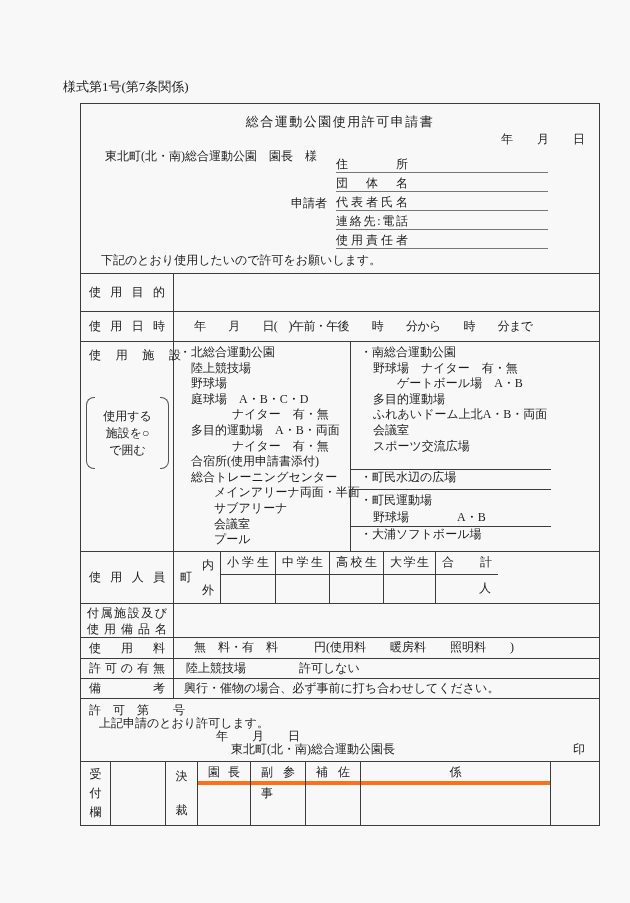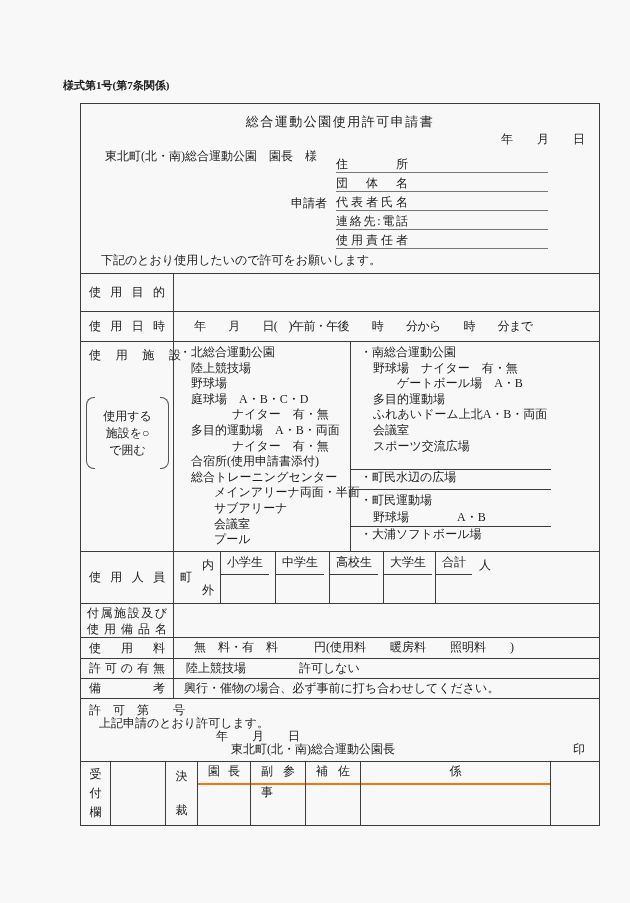--- a/index.html
+++ b/index.html
@@ -2,21 +2,21 @@
 <html><head>
 <meta charset="utf-8">
 <style>
   html,body{margin:0;padding:0;}
   body{
     width:630px;height:903px;background:#f8f8f8;
     font-family:"Liberation Serif","DejaVu Serif",serif;
     color:#1c1c1c;font-size:12px;
   }
   .page{position:relative;width:630px;height:903px;overflow:hidden;}
-  .form-no{position:absolute;left:63px;top:78px;font-size:11px;font-weight:bold;}
+  .form-no{position:absolute;left:63px;top:78px;font-size:13px;}
   .box{
     position:absolute;left:80px;top:97px;width:520px;height:723px;
     border:1px solid #3c3c3c;box-sizing:border-box;margin-top:6px;
   }
   
   .top{position:relative;height:169px;}
   .title{text-align:center;padding-top:9px;font-size:13px;letter-spacing:1.5px;}
   .dateline{position:absolute;top:27px;right:14px;white-space:pre;}
   .addressee{position:absolute;top:44px;left:24px;white-space:pre;}
   .fields{position:absolute;top:50px;left:255px;width:212px;}
@@ -57,21 +57,21 @@
   .sub-oura{height:25px;line-height:23px;}
   .fl{line-height:15.6px;white-space:pre;}
   .i0{padding-left:5px;}  .i1{padding-left:17px;} .i2{padding-left:40px;} .i3{padding-left:58px;}
   .s0{padding-left:9px;}  .s1{padding-left:22px;} .s2{padding-left:46px;}
   
   .r-people{height:52px;}
   .p-town{width:47px;border-right:1px solid #3c3c3c;box-sizing:border-box;flex:none;
           display:flex;align-items:center;justify-content:space-between;padding:0 6px;}
   .p-inout{display:flex;flex-direction:column;justify-content:space-between;height:42px;}
   .p-col{border-right:1px solid #3c3c3c;box-sizing:border-box;flex:none;
-         display:flex;flex-direction:row;}
+         display:flex;flex-direction:column;}
   .p-head{height:23px;border-bottom:1px solid #3c3c3c;box-sizing:border-box;
           line-height:21px;padding:0 6px;text-align:justify;text-align-last:justify;}
   .p-body{flex:1;}
   .p-unit{text-align:right;padding-right:7px;line-height:27px;}
   .noright{border-right:none;}
   
   .r-equip{height:34px;}
   .lab2{width:100%;padding:0 6px;}
   .lab2 div{line-height:16px;text-align:justify;text-align-last:justify;}
   .r-fee{height:21px;}    .r-fee .val{line-height:19px;padding-left:20px;white-space:pre;}
@@ -87,22 +87,22 @@
   .r-approval{height:64px;}
   .a-rec{width:30px;border-right:1px solid #3c3c3c;box-sizing:border-box;flex:none;
          display:flex;flex-direction:column;justify-content:space-between;
          align-items:center;padding:4px 0;}
   .a-empty{width:55px;border-right:1px solid #3c3c3c;box-sizing:border-box;flex:none;}
   .a-dec{width:32px;border-right:1px solid #3c3c3c;box-sizing:border-box;flex:none;
          display:flex;flex-direction:column;justify-content:space-between;
          align-items:center;padding:6px 0;}
   .a-col{border-right:1px solid #3c3c3c;box-sizing:border-box;flex:none;
          display:flex;flex-direction:column;}
-  .a-head{height:23px;border-bottom:2px solid #f97316;box-sizing:border-box;
-          line-height:21px;padding:0 10px;text-align:justify;text-align-last:justify;font-family:Liberation Mono, monospace;}
+  .a-head{height:23px;border-bottom:4px solid #f97316;box-sizing:border-box;
+          line-height:21px;padding:0 10px;text-align:justify;text-align-last:justify;}
   .a-head.center{text-align:center;text-align-last:center;padding:0;}
   .a-body{flex:1;}
 </style>
 </head>
 <body>
 
 <div class="page">
   <div class="form-no">様式第1号(第7条関係)</div>
 
   <div class="box">

